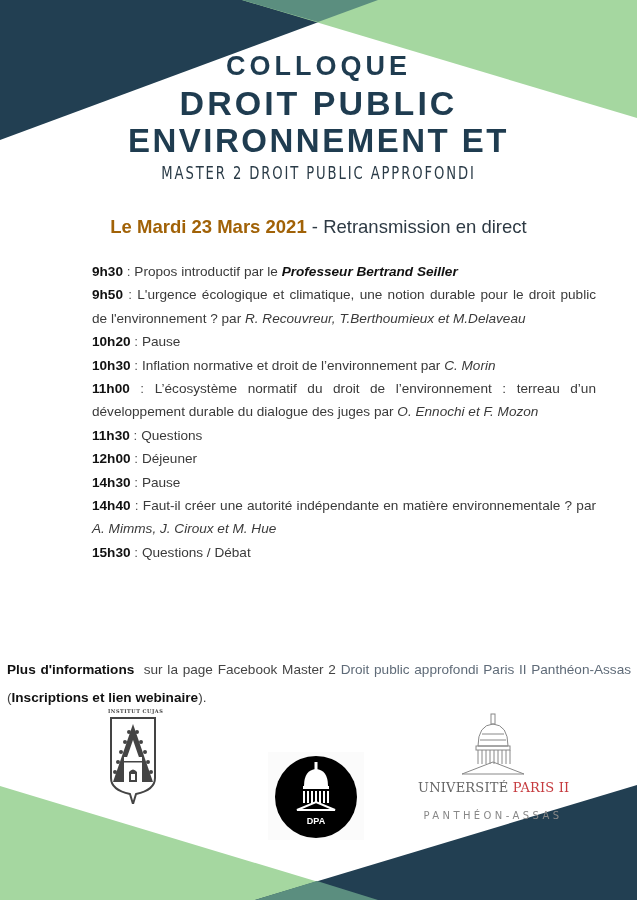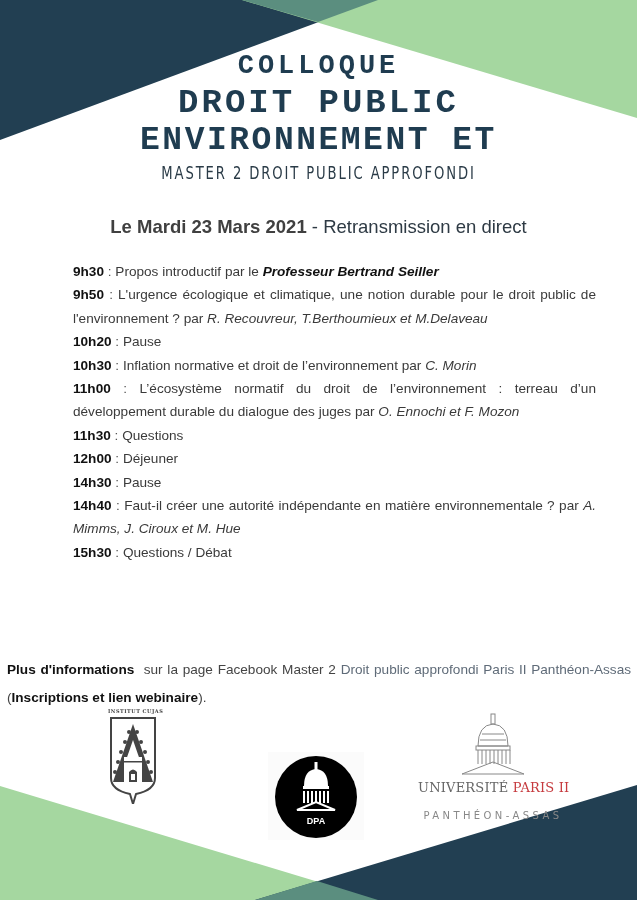--- a/index.html
+++ b/index.html
@@ -1,27 +1,27 @@
 <!DOCTYPE html>
 <html><head>
 <meta charset="utf-8">
 <style>
   html, body { margin: 0; padding: 0; }
   body { width: 637px; height: 900px; position: relative; overflow: hidden; background: #ffffff; font-family: "Liberation Sans", sans-serif; }
   .bg-shapes { position: absolute; left: 0; top: 0; width: 637px; height: 900px; z-index: 0; }
   .title-block { position: absolute; left: 0; top: 48px; width: 637px; text-align: center; z-index: 1; color: #1f3c50; }
-  .title-line { font-family: Liberation Mono, monospace; font-weight: bold; letter-spacing: 3px; line-height: 37px; white-space: nowrap; }
+  .title-line { font-family: Liberation Sans, sans-serif; font-weight: bold; letter-spacing: 3px; line-height: 37px; white-space: nowrap; }
   .t1 { font-size: 27px; letter-spacing: 4px; }
   .t2 { font-size: 33px; letter-spacing: 2.5px; }
   .t3 { font-size: 34px; letter-spacing: 3px; }
   .subtitle { font-family: "DejaVu Sans Condensed", "DejaVu Sans", sans-serif; font-size: 17px; letter-spacing: 2.2px; margin-top: 4px; color: #2a3b47; transform: scaleX(0.86); }
   .date-line { position: absolute; top: 216px; left: 0; width: 637px; text-align: center; font-size: 18.5px; color: #2e3a44; z-index: 1; }
-  .date-line b { color: #404040; }
+  .date-line b { color: #a16207; }
   .program { position: absolute; top: 260px; left: 73px; width: 523px; font-size: 13.6px; line-height: 23.4px; color: #3a3a3a; z-index: 1; }
-  .prog-item { text-align: justify; text-align-last: left; }
+  .prog-item { text-align: justify; text-align-last: left; margin-left: 19px; }
   .time { font-weight: bold; color: #111; }
   .sep { color: #555; }
   .speaker { font-style: italic; }
   .strong-italic { font-weight: bold; font-style: italic; color: #111; }
   .info { position: absolute; top: 656px; left: 7px; width: 624px; font-size: 13.6px; line-height: 28px; color: #444; text-align: justify; text-align-last: left; z-index: 1; }
   .info b { color: #111; }
   .info .link { color: #5f6b78; }
   .logo { position: absolute; z-index: 1; }
   .cujas { left: 108px; top: 708px; width: 50px; }
   .cujas-label { font-family: "DejaVu Serif", serif; font-size: 5px; font-weight: bold; letter-spacing: 0.5px; text-align: center; color: #444; margin-bottom: 2px; white-space: nowrap; }

